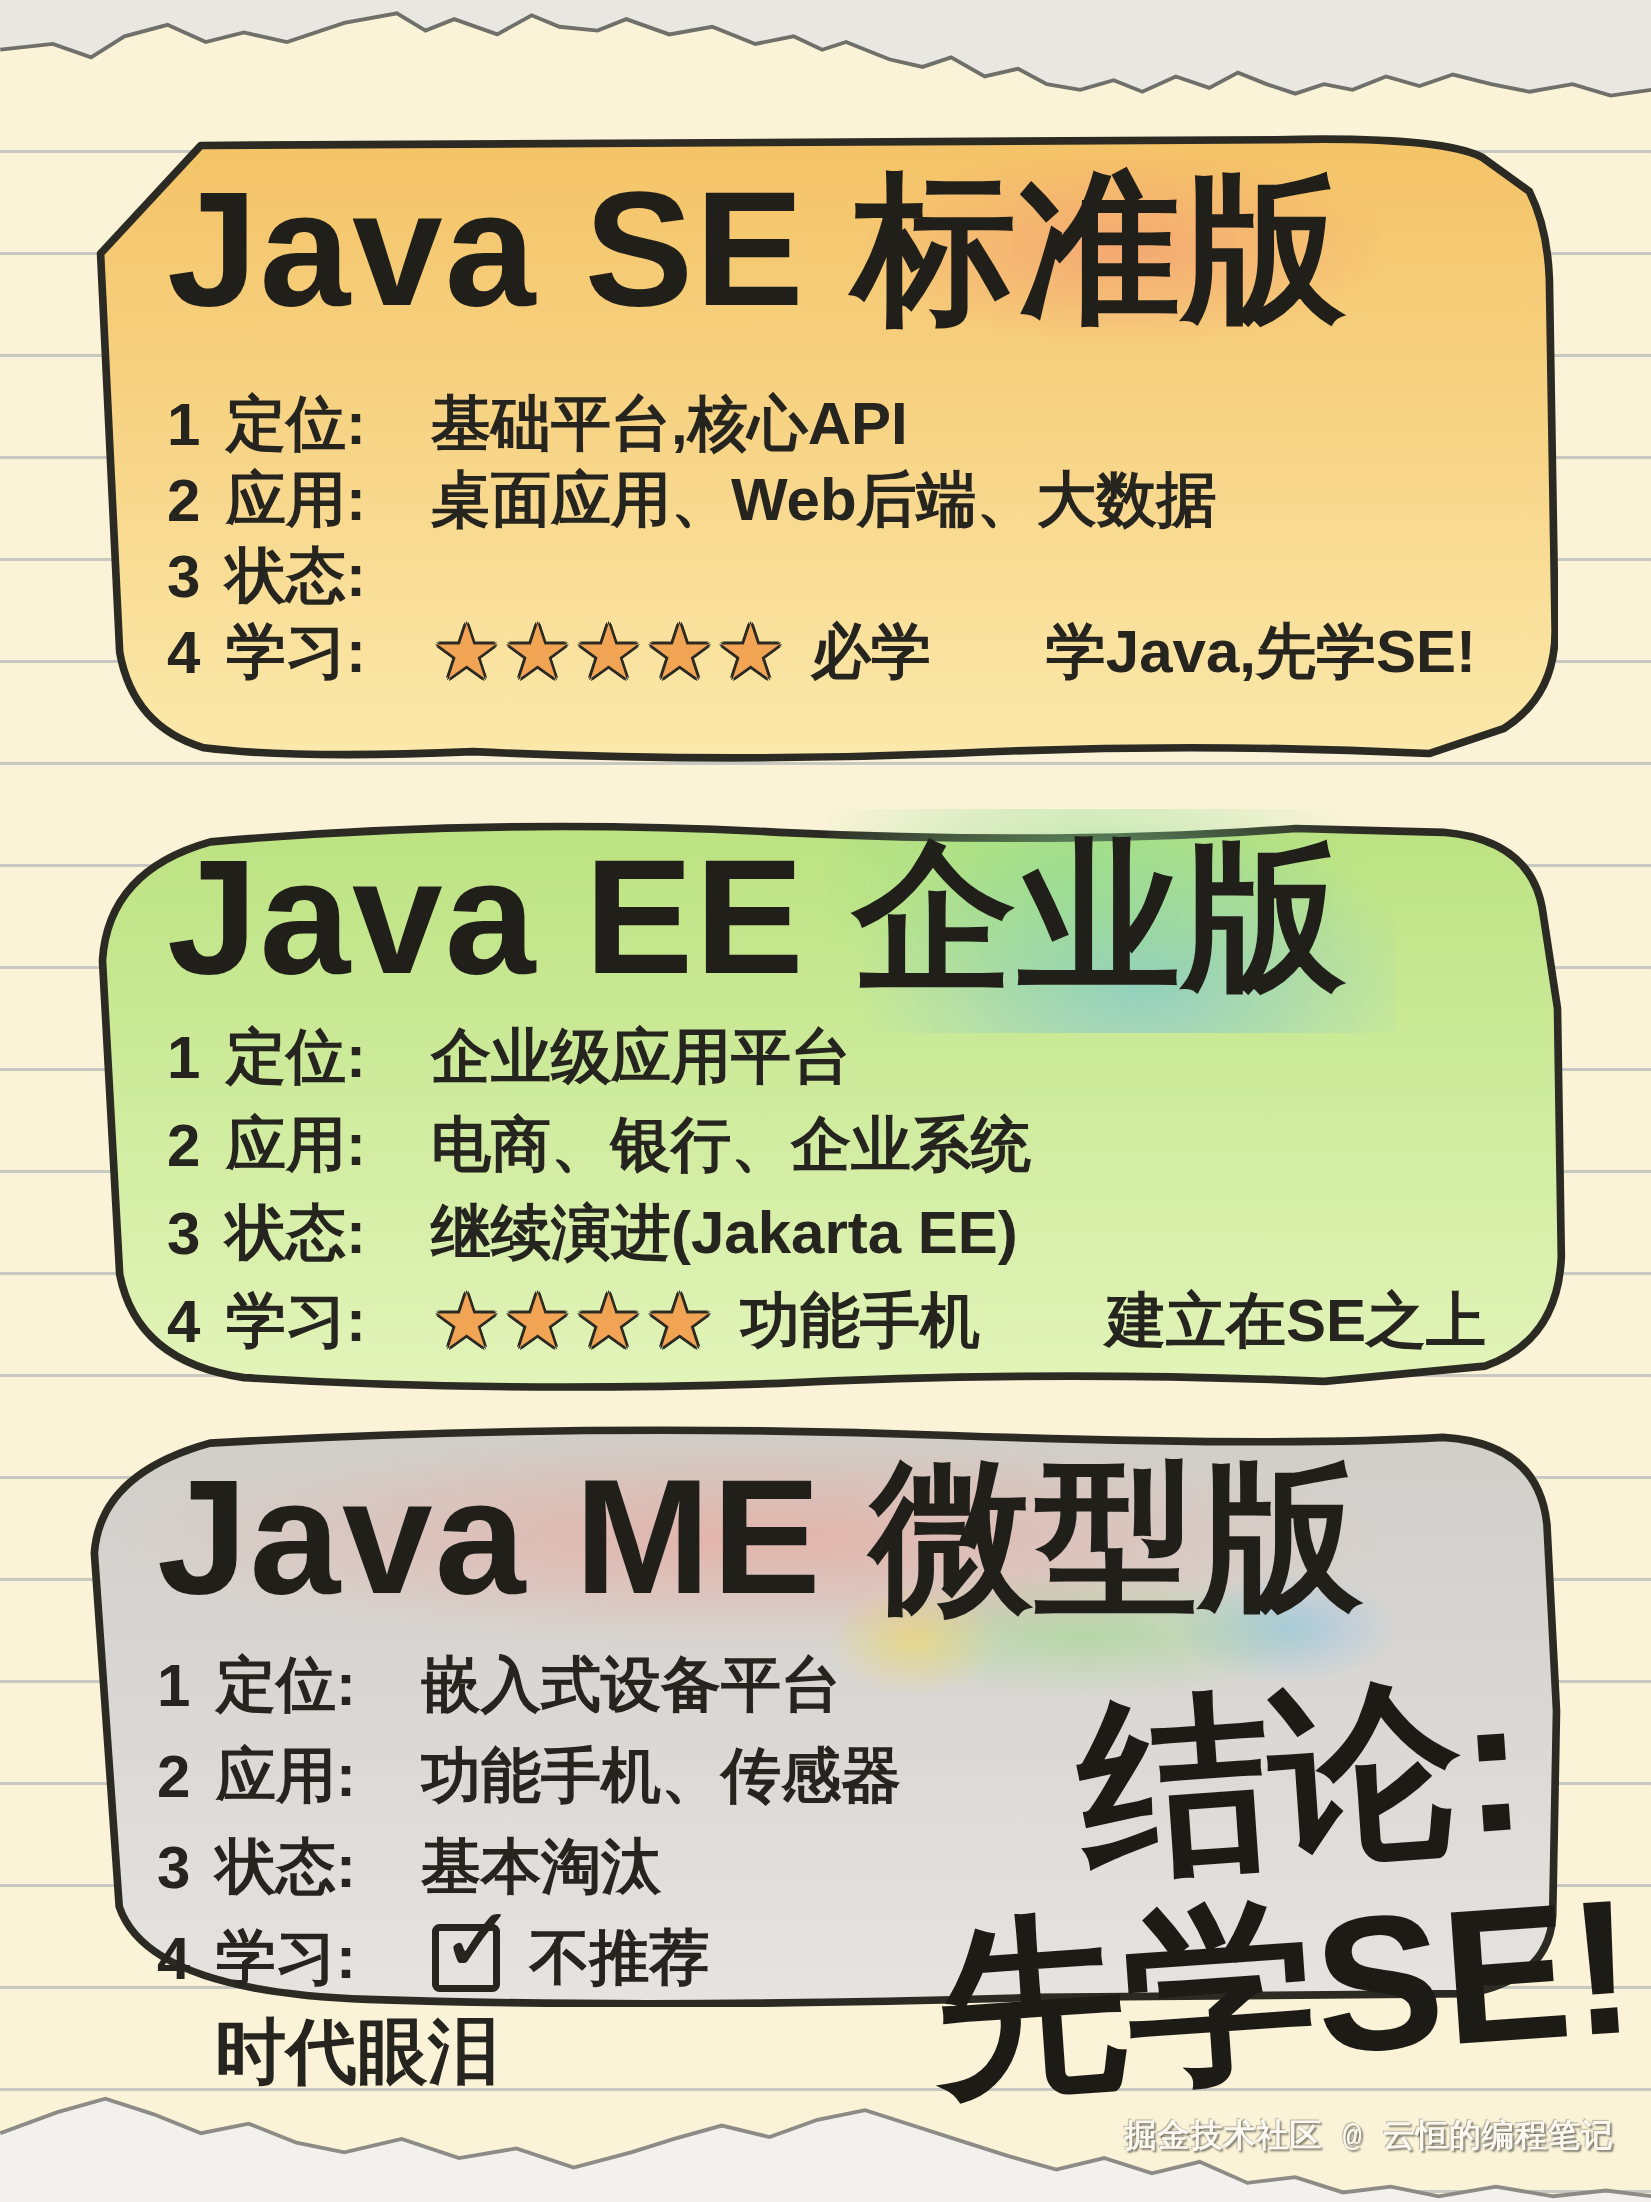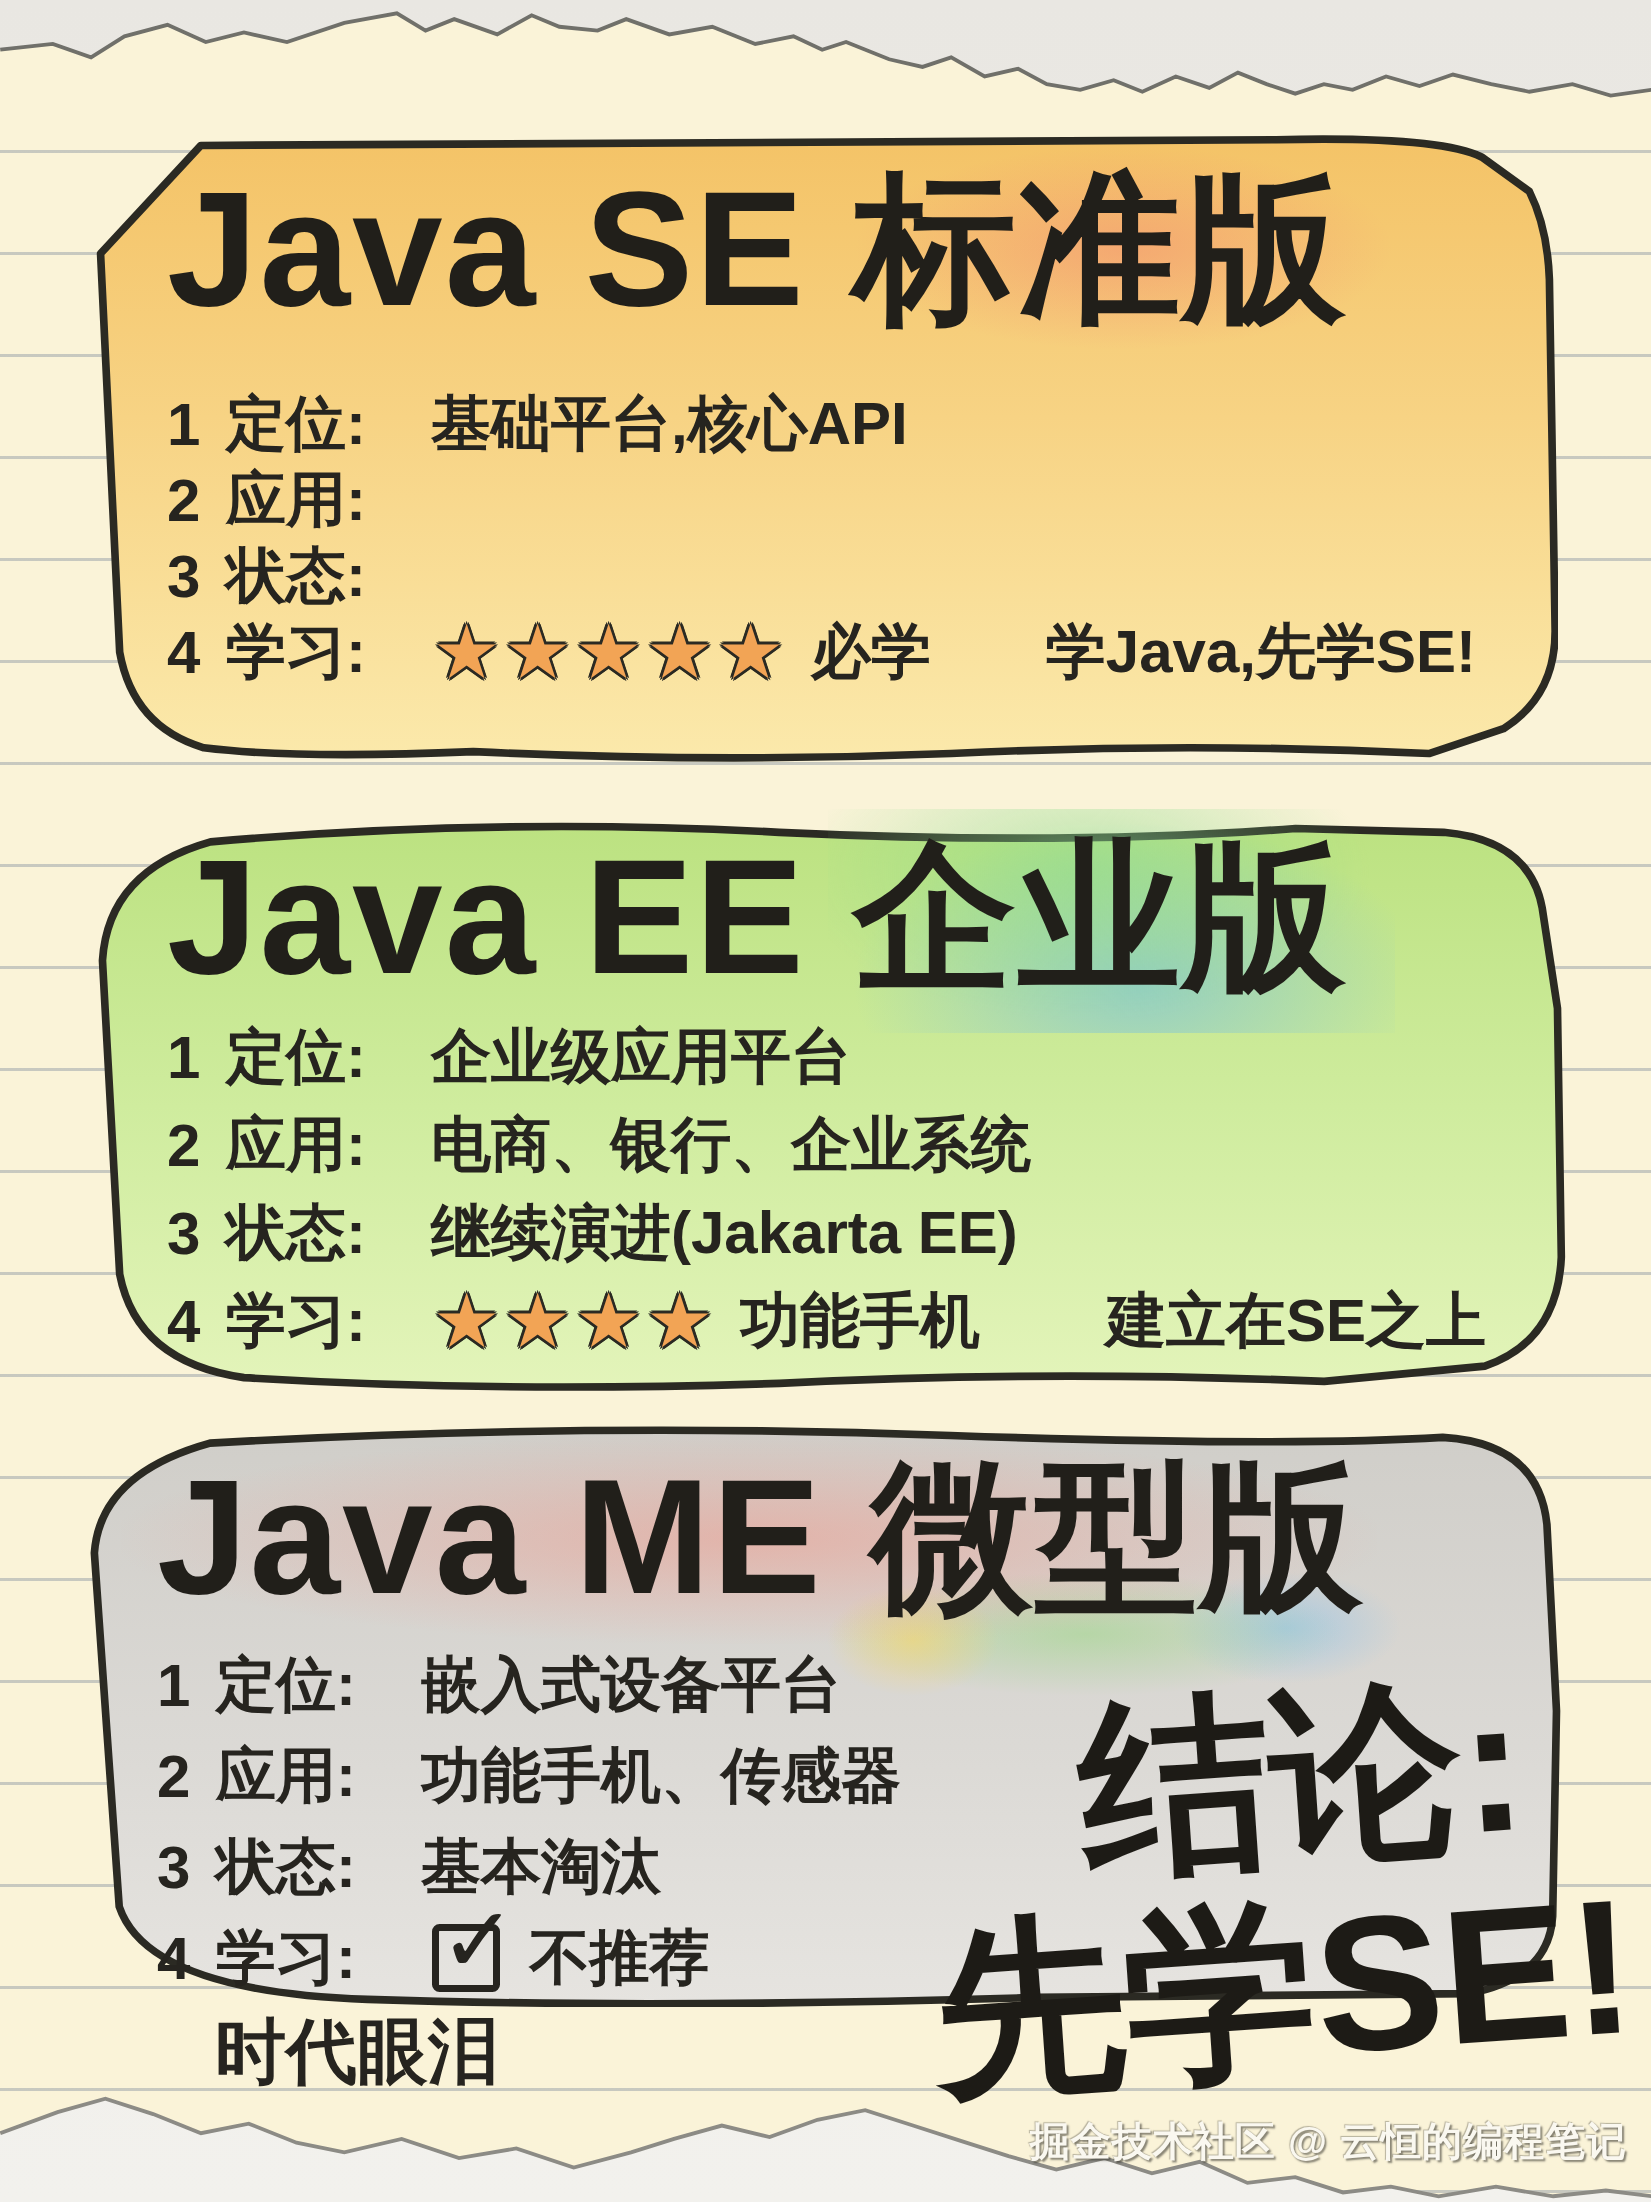--- a/index.html
+++ b/index.html
@@ -43,23 +43,23 @@
       -1.9px -1.9px 0 #2b2a23,1.9px 1.9px 0 #2b2a23,-1.9px 1.9px 0 #2b2a23,1.9px -1.9px 0 #2b2a23;}
   .note{margin-left:auto;padding-right:29px;}
   .checkbox{position:relative;display:inline-block;width:54px;height:54px;
     border:7.6px solid #26241f;border-radius:7.6px;margin:0 29px 0 11.5px;}
   .checkbox .check{position:absolute;left:0px;top:-44px;font-size:92px;font-weight:900;color:#26241f;}
   .footnote{position:absolute;left:215px;top:2005px;font-size:71px;font-weight:800;color:#26241f;z-index:3;}
   .conclusion{position:absolute;left:894px;top:1675px;width:765px;z-index:3;text-align:center;
     transform:rotate(-4deg);font-weight:900;color:#1d1b16;font-size:191px;line-height:1.1;}
   .conclusion .l1{display:block;transform:translateX(33px);white-space:nowrap;}
   .conclusion .l2{display:block;white-space:nowrap;}
-  .watermark{position:absolute;right:25px;top:2114px;z-index:4;font-size:40px;font-weight:700;
+  .watermark{position:absolute;right:38px;top:2114px;z-index:4;font-size:32px;font-weight:700;
     color:#faf8f0;letter-spacing:1px;
-    text-shadow:1.9px 1.9px 1.9px rgba(60,58,50,.6),-1px -1px 1px rgba(60,58,50,.35);}
+    text-shadow:1.9px 1.9px 1.9px rgba(60,58,50,.6),-1px -1px 1px rgba(60,58,50,.35);font-family:Liberation Mono, monospace;}
 </style>
 </head>
 <body>
 
 <div class="canvas">
 
   <div class="paper"></div>
 
   <svg class="tears" viewBox="0 0 1728 2304">
     <path d="M0 52 L55 46 L95 60 L130 38 L175 26 L215 44 L255 34 L300 44 L360 24 L415 14 L445 32 L475 20 L520 36 L556 16 L585 28 L625 32 L655 20 L700 36 L745 28 L790 46 L830 38 L860 52 L885 44 L930 62 L965 70 L995 60 L1030 80 L1065 72 L1095 88 L1130 94 L1165 84 L1195 96 L1230 80 L1265 92 L1295 76 L1325 88 L1355 98 L1385 88 L1415 94 L1450 80 L1485 90 L1520 78 L1560 88 L1600 96 L1645 88 L1685 100 L1728 94" fill="none" stroke="#70706a" stroke-width="4"></path>
@@ -84,20 +84,21 @@
       </div>
       <div class="lines">
         <div class="line">
           <span class="num">1</span>
           <span class="label">定位:</span>
           <span class="value">基础平台,核心API</span>
         </div>
         <div class="line">
           <span class="num">2</span>
           <span class="label">应用:</span>
+          <span class="value">桌面应用、Web后端、大数据</span>
         </div>
         <div class="line">
           <span class="num">3</span>
           <span class="label">状态:</span>
         </div>
         <div class="line">
           <span class="num">4</span>
           <span class="label">学习:</span>
           <span class="stars">★★★★★</span>
           <span class="value">必学</span>

